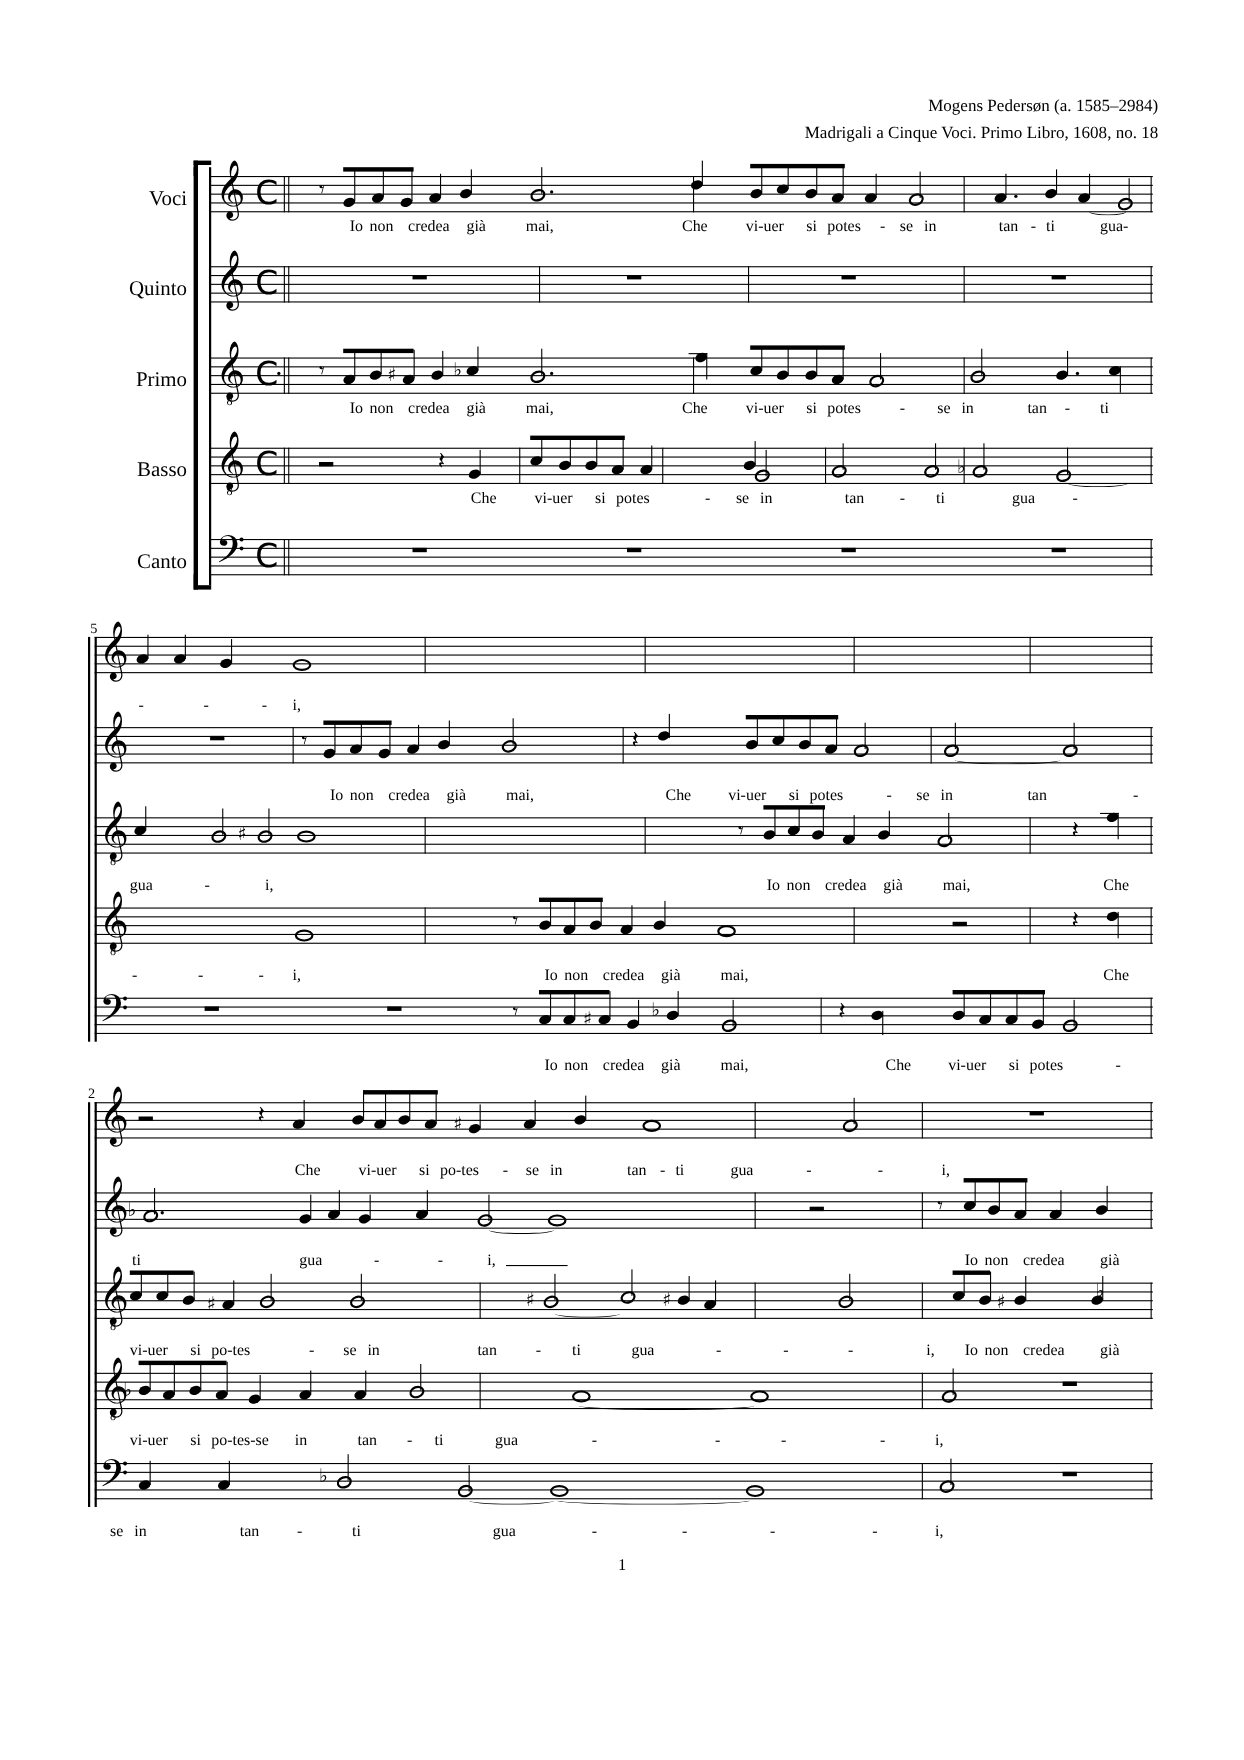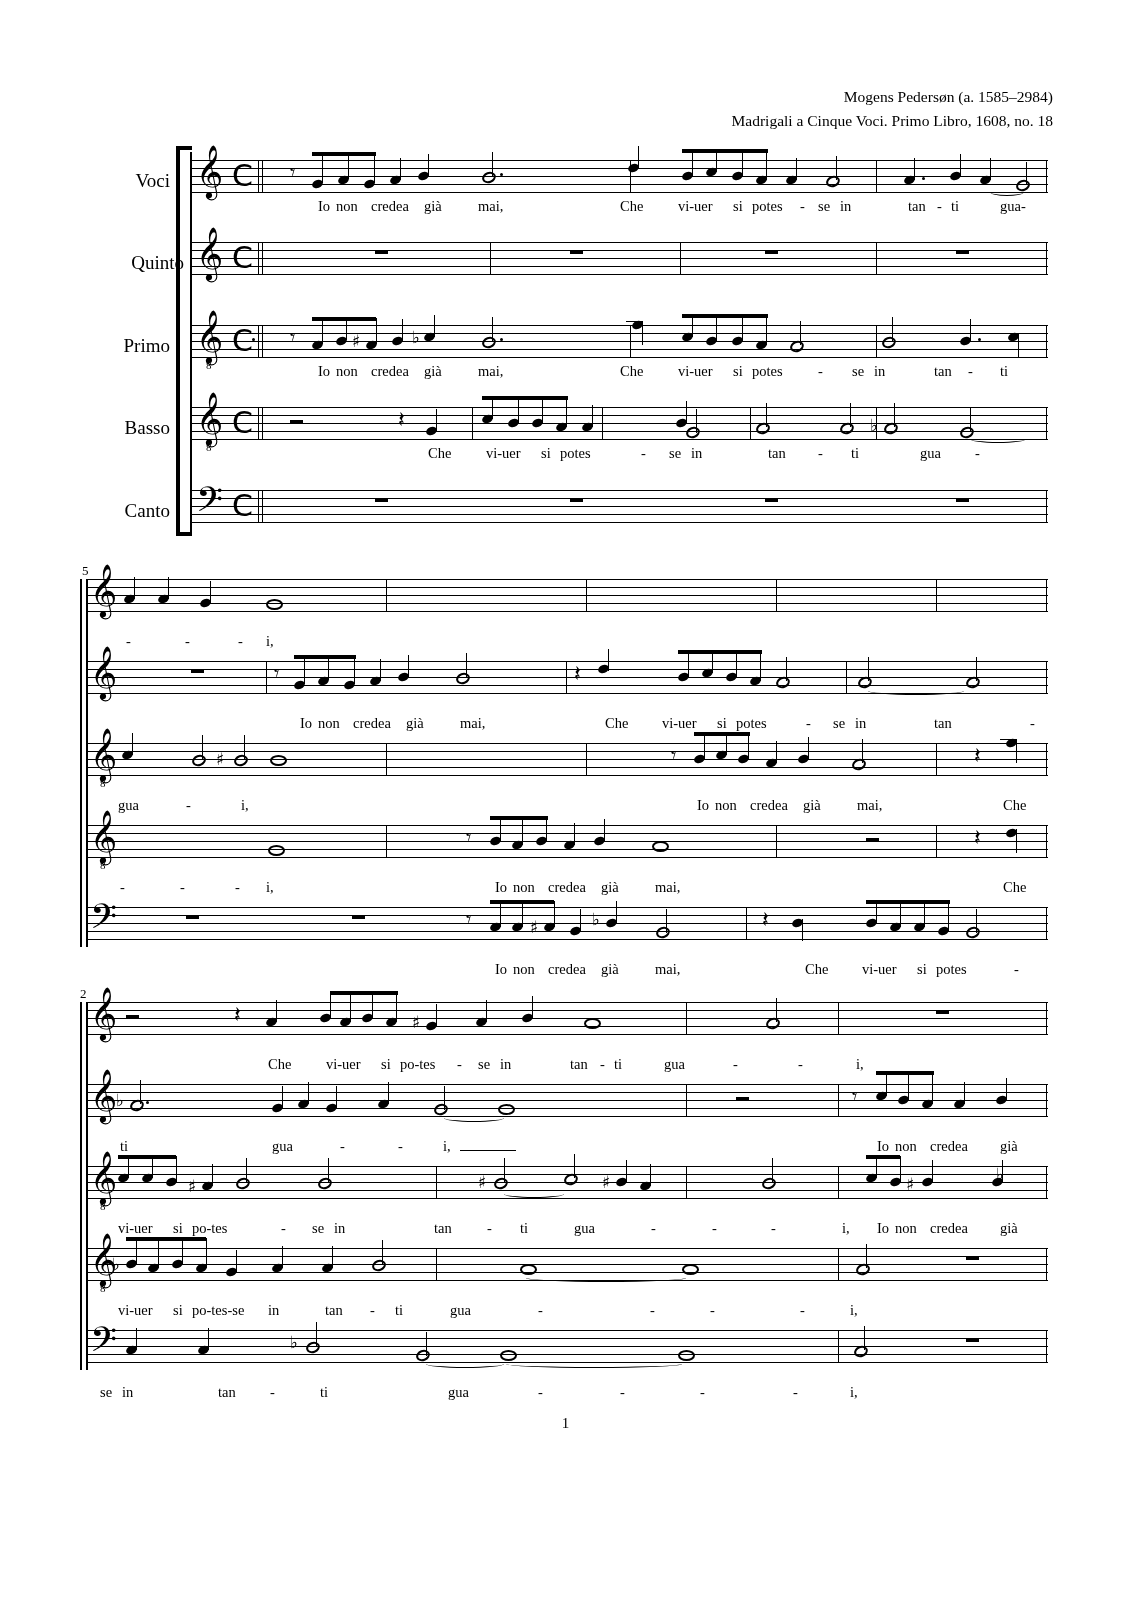--- a/index.html
+++ b/index.html
@@ -253,21 +253,21 @@
   <div class="source">Madrigali a Cinque Voci. Primo Libro, 1608, no. 18</div>
 
   <div class="system" style="top:140px; height:400px;">
 
     <div class="bracket" style="left:176px; top:12px; height:380px;"></div>
     <div class="bracket-cap" style="left:176px; top:6px; border-top:4px solid #000;"></div>
     <div class="bracket-cap" style="left:176px; top:382px; border-bottom:4px solid #000;"></div>
     <div class="sys-left-bar" style="left:190px; top:12px; height:380px;"></div>
 
     <div class="voice-label" style="left:20px; width:150px; top:30px;">Voci</div>
-    <div class="voice-label" style="left:34px; width:150px; top:112px;">Quinto</div>
+    <div class="voice-label" style="left:20px; width:150px; top:112px;">Quinto</div>
     <div class="voice-label" style="left:20px; width:150px; top:195px;">Primo</div>
     <div class="voice-label" style="left:20px; width:150px; top:277px;">Basso</div>
     <div class="voice-label" style="left:20px; width:150px; top:360px;">Canto</div>
 
     <div class="staff" style="left:190px; width:858px; top:20px;">
       <div class="line"></div>
       <div class="line"></div>
       <div class="line"></div>
       <div class="line"></div>
       <div class="line"></div>

